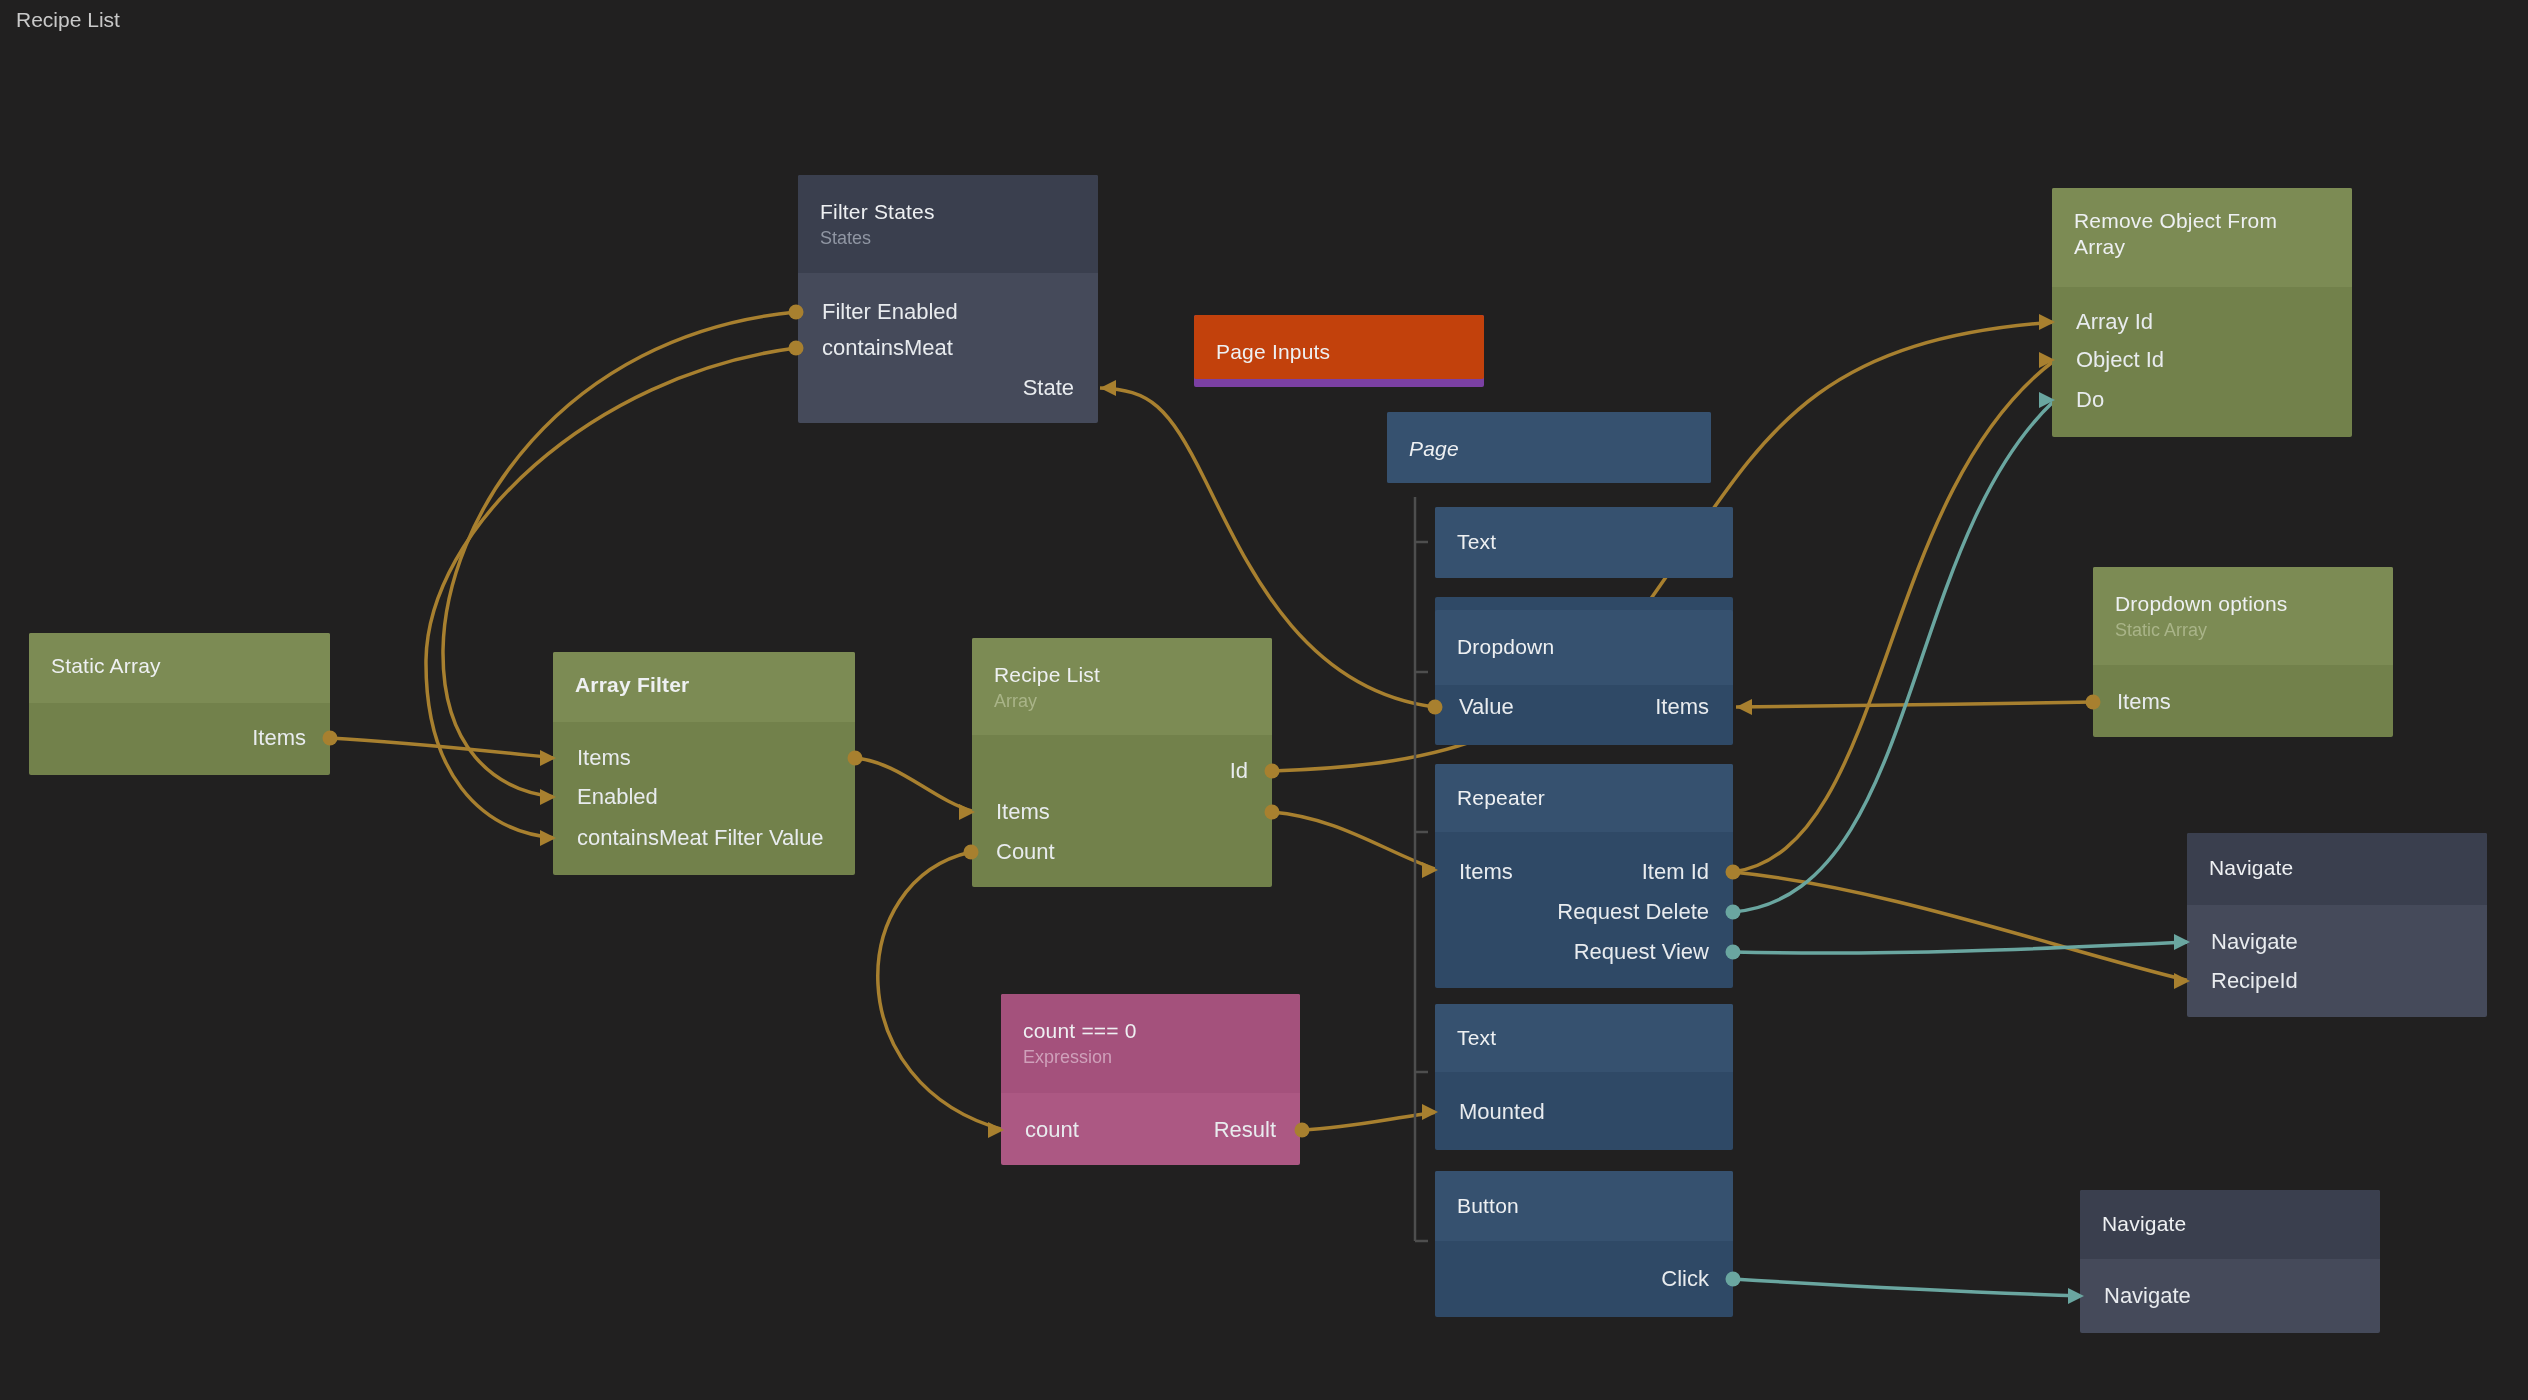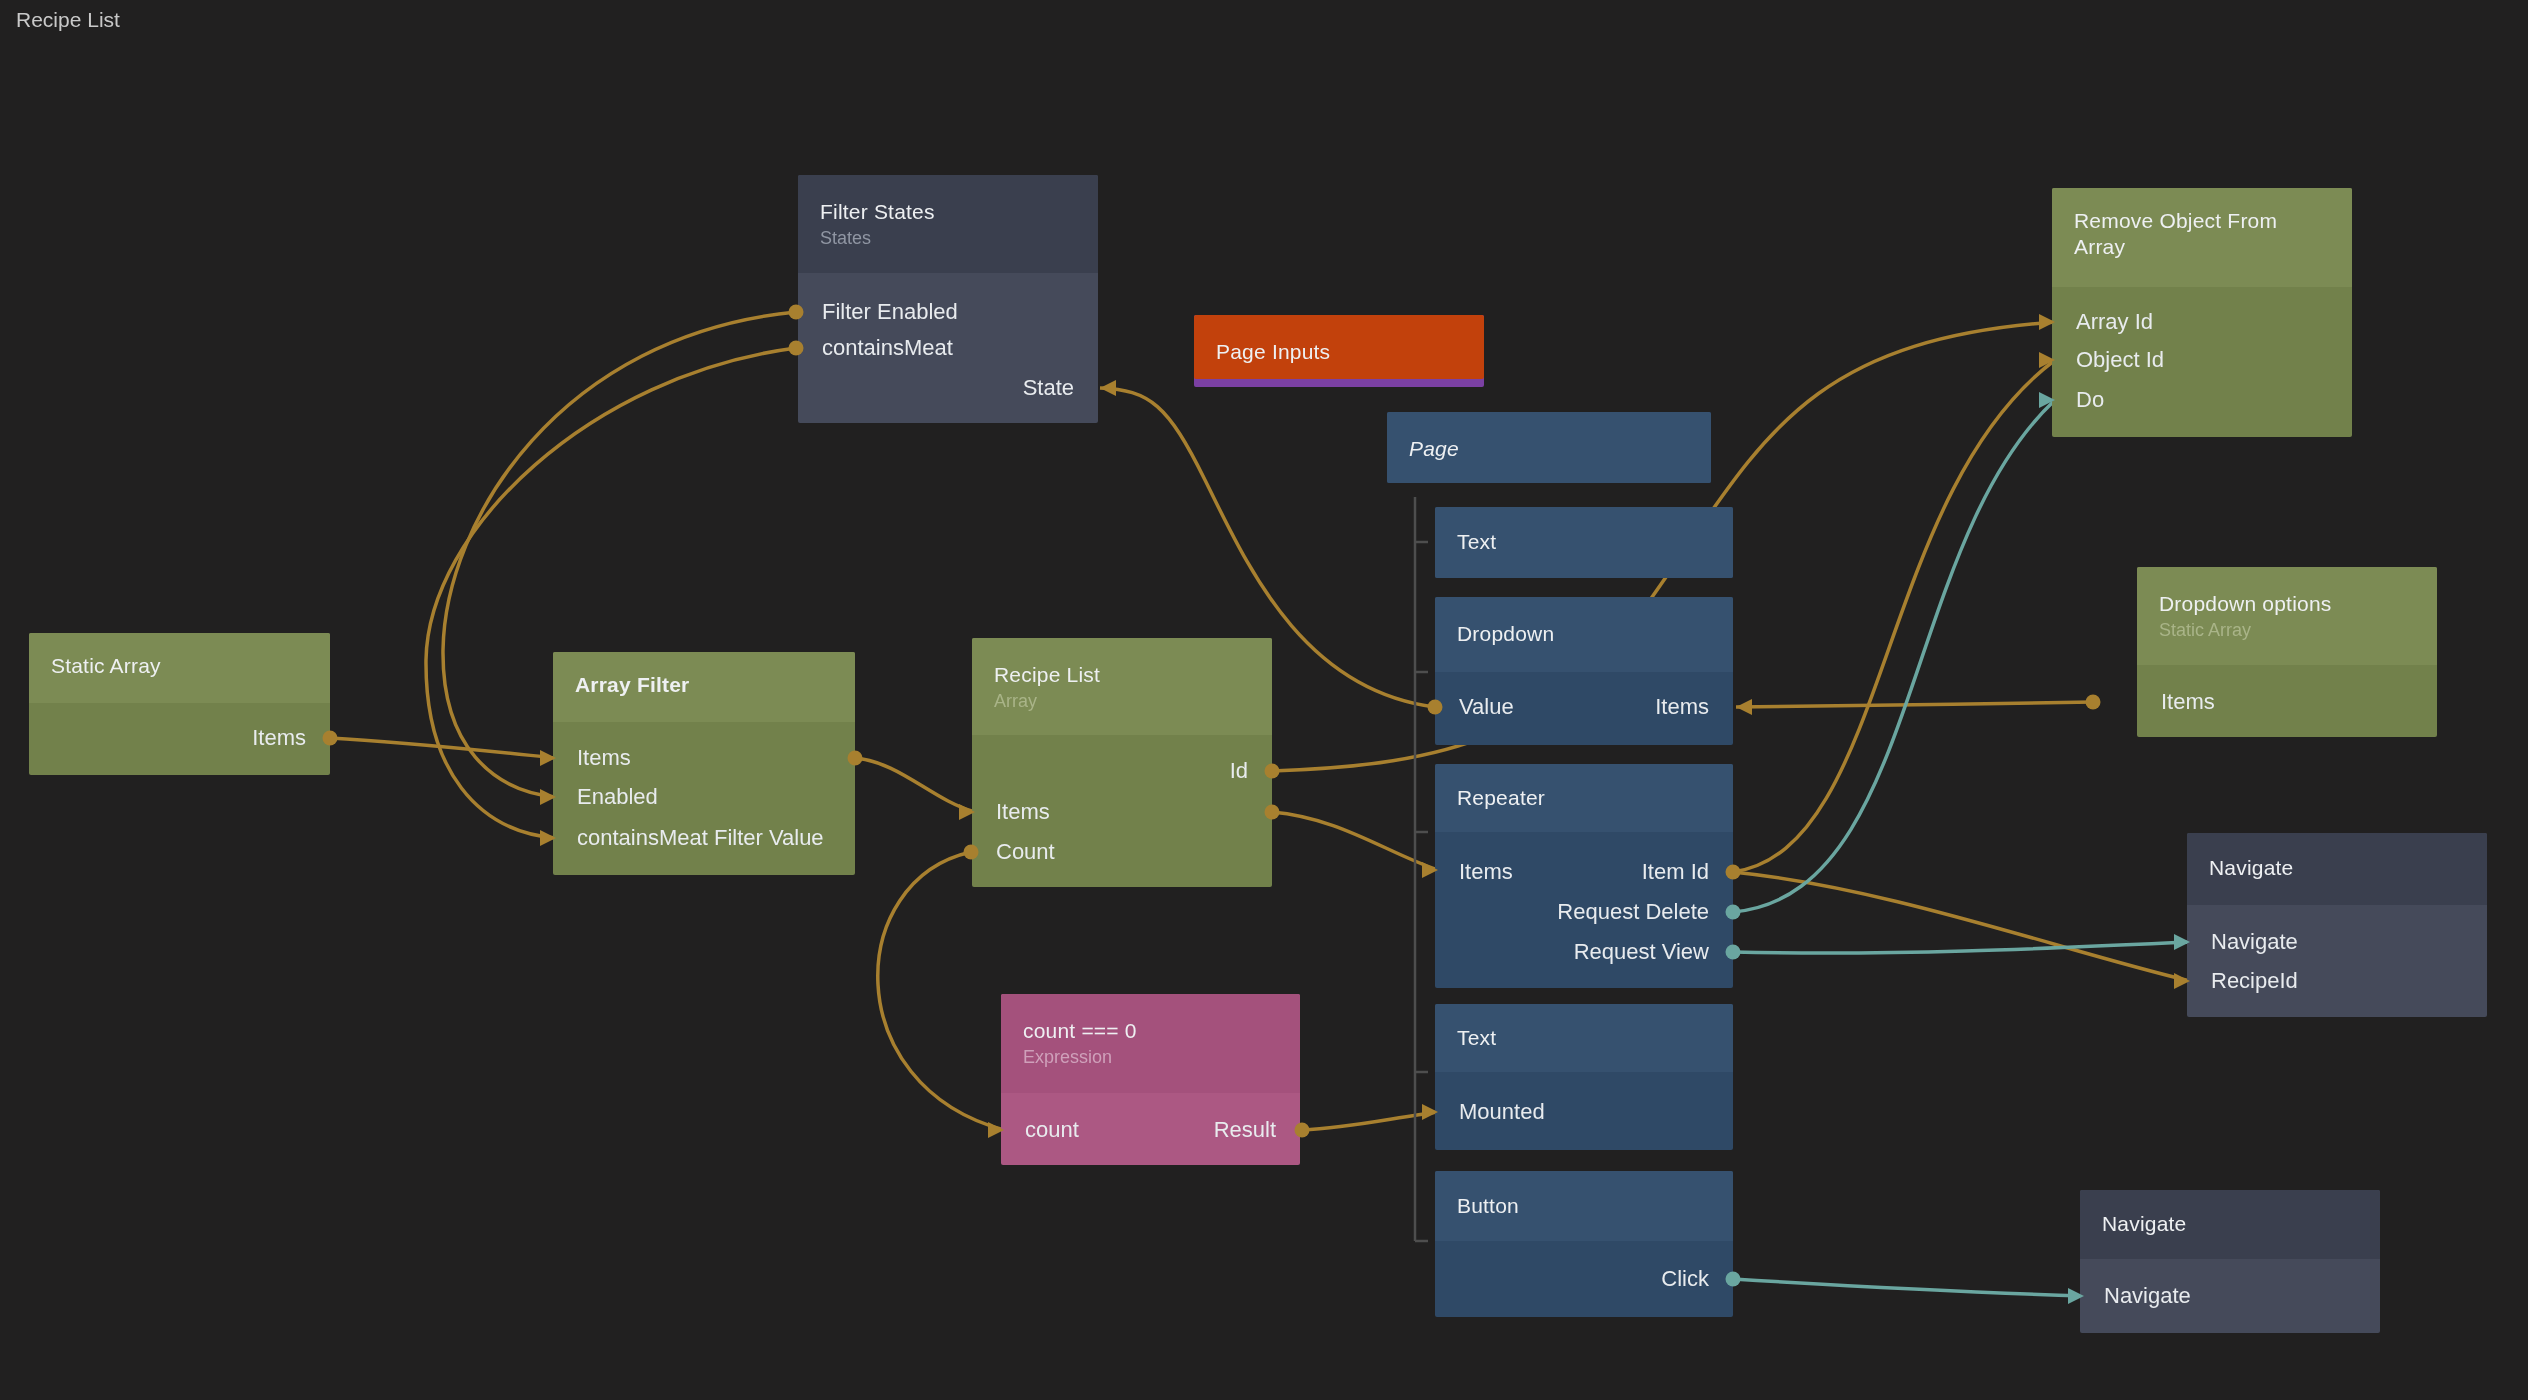--- a/index.html
+++ b/index.html
@@ -119,21 +119,21 @@
     <div class="port pr" style="top:124px;">Result</div>
   </div>
 
   <div class="node blue headeronly" style="left:1435px;top:507px;width:298px;height:71px;">
     <div class="hd" style="height:71px;padding-top:22px;">
       <div class="t">Text</div>
     </div>
   </div>
 
   <div class="node blue" style="left:1435px;top:597px;width:298px;height:148px;">
-    <div class="hd" style="height:75px;padding-top:24px;">
+    <div class="hd" style="height:75px;padding-top:24px;margin-top:13px;">
       <div class="t">Dropdown</div>
     </div>
     <div class="port pl" style="top:98px;">Value</div>
     <div class="port pr" style="top:98px;">Items</div>
   </div>
 
   <div class="node blue" style="left:1435px;top:764px;width:298px;height:224px;">
     <div class="hd" style="height:68px;padding-top:21px;">
       <div class="t">Repeater</div>
     </div>
@@ -159,21 +159,21 @@
 
   <div class="node green" style="left:2052px;top:188px;width:300px;height:249px;">
     <div class="hd" style="height:99px;padding-top:20px;">
       <div class="t" style="max-width:230px;">Remove Object From Array</div>
     </div>
     <div class="port pl" style="top:122px;">Array Id</div>
     <div class="port pl" style="top:160px;">Object Id</div>
     <div class="port pl" style="top:200px;">Do</div>
   </div>
 
-  <div class="node green" style="left:2093px;top:567px;width:300px;height:170px;margin-left:44px;">
+  <div class="node green" style="left:2093px;top:567px;width:300px;height:170px;">
     <div class="hd" style="height:98px;">
       <div class="t">Dropdown options</div>
       <div class="s">Static Array</div>
     </div>
     <div class="port pl" style="top:123px;">Items</div>
   </div>
 
   <div class="node slate" style="left:2187px;top:833px;width:300px;height:184px;">
     <div class="hd" style="height:72px;padding-top:22px;">
       <div class="t">Navigate</div>

